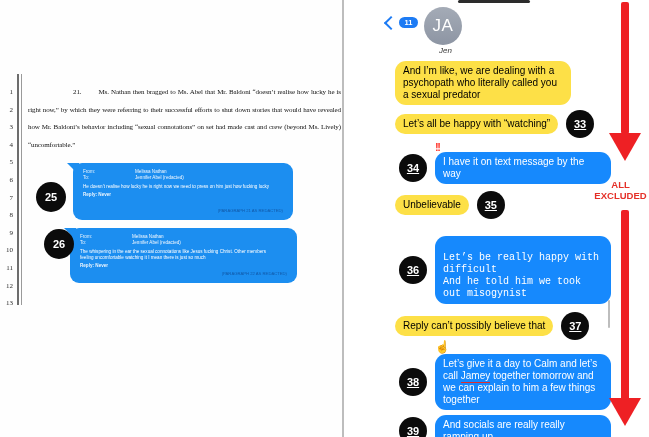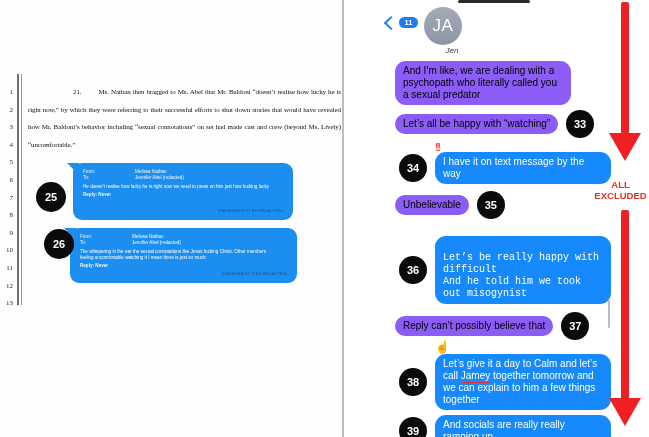--- a/index.html
+++ b/index.html
@@ -64,36 +64,36 @@
   .unread-pill {
     min-width:11px; height:11px; padding:0 4px; border-radius:7px; background:#1d7bf4;
     color:#fff; font-size:7.5px; font-weight:bold; display:flex; align-items:center; justify-content:center;
   }
 
   .avatar {
     position:absolute; left:79px; top:7px; width:38px; height:38px; border-radius:50%;
     background:linear-gradient(#a4abb6,#8d95a3); color:#fff; font-size:17px;
     display:flex; align-items:center; justify-content:center; letter-spacing:.5px;
   }
-  .contact-name { position:absolute; left:88px; top:46px; width:38px; text-align:center; font-size:8px; color:#3c3c3c;font-style:italic; }
+  .contact-name { position:absolute; left:94px; top:46px; width:38px; font-size:8px; color:#3c3c3c;font-style:italic; }
 
   .messages { position:absolute; left:50px; top:61px; width:216px; }
   .mrow { display:flex; align-items:center; gap:8px; position:relative; }
   .mrow.right { justify-content:flex-end; }
   .bubble {
     max-width:176px; padding:4px 8px; border-radius:11px;
     font-size:10px; line-height:12px; box-sizing:border-box;
   }
-  .bubble.gray { background:#8b5cf6; color:#000; }
+  .bubble.gray { background:#fde047; color:#000; }
   .bubble.blue { background:#1689fd; color:#fff; }
   .pre { white-space:pre-line;font-family:Liberation Mono, monospace; }
   .cbadge {
     width:28px; height:28px; border-radius:50%; background:#0b0b0b; flex:0 0 auto;
     color:#fff; font-weight:bold; font-size:11px;
-    display:flex; align-items:center; justify-content:center;
+    display:flex; align-items:center; justify-content:center;text-decoration:underline;
   }
   .r0 { margin-bottom:5px; }
   .r1 { margin-bottom:14px; }
   .r2 { margin-bottom:7px; }
   .r3 { margin-bottom:17px; }
   .r4 { margin-bottom:8px; }
   .r5 { margin-bottom:14px; }
   .r6 { margin-bottom:5px; }
   .r7 { margin-bottom:5px; }
   .r8 { margin-bottom:6px; }

